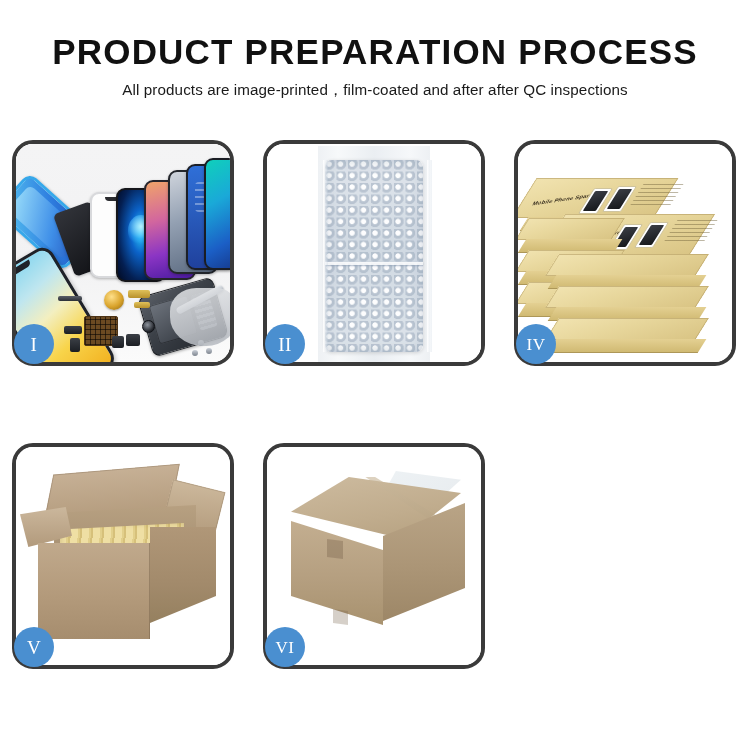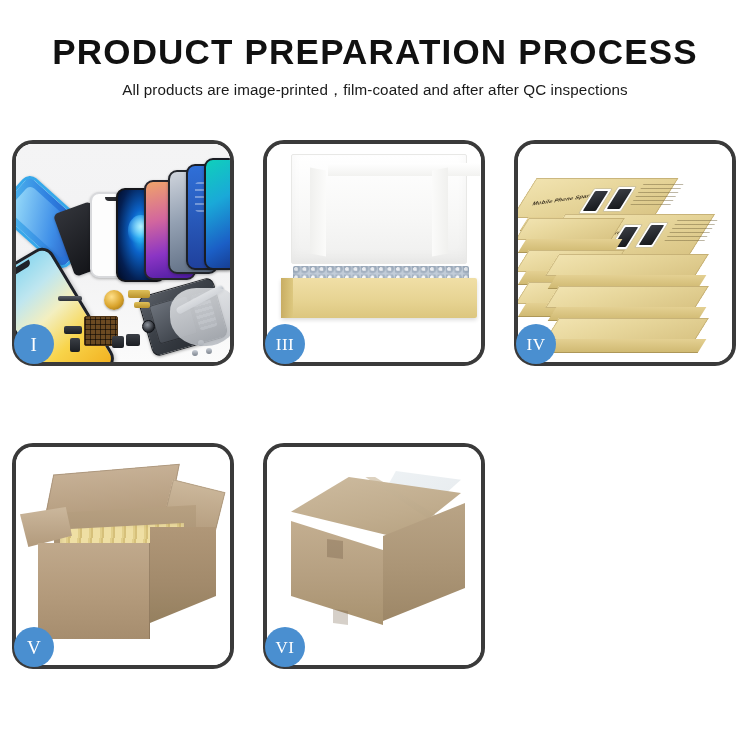--- a/index.html
+++ b/index.html
@@ -568,35 +568,33 @@
           <div class="part part-dot" style="left:182px; top:196px;"></div>
           <div class="part part-dot" style="left:190px; top:204px;"></div>
           <div class="part part-dot" style="left:176px; top:206px;"></div>
           <div class="part-screwdriver"></div>
           <div class="part-hand"></div>
         </div>
       </div>
       <div class="badge">I</div>
     </div>
 
-
     <div class="panel">
       <div class="panel-inner">
-        <div class="b3-lid">
-          <div class="b3-lid-lip"></div>
-          <div class="b3-lid-flap-l"></div>
-          <div class="b3-lid-flap-r"></div>
-        </div>
-        <div class="b3-inner-back"></div>
-        <div class="b3-bubble"></div>
-        <div class="b3-base"></div>
-        <div class="b3-base-left"></div>
+        <div class="bw-bg">
+          <div class="bw-sheet"></div>
+          <div class="bw-pack"></div>
+          <div class="bw-seam" style="top:118px;"></div>
+          <div class="bw-edge" style="left:56px;"></div>
+          <div class="bw-edge" style="left:160px;"></div>
+        </div>
       </div>
-      <div class="badge narrow">III</div>
+      <div class="badge">II</div>
     </div>
+
 
     <div class="panel">
       <div class="panel-inner p4">
 
         <div class="kbox" style="left:6px; top:34px; width:142px; height:40px;">
           <div class="top"></div>
           <div class="side"></div>
           <div class="kbox-label" style="left:12px; top:17px; transform:skew(-32deg) rotate(-9deg);">Mobile Phone Spare Parts</div>
           <div class="kbox-img" style="left:62px; top:10px;">
               <i></i>

